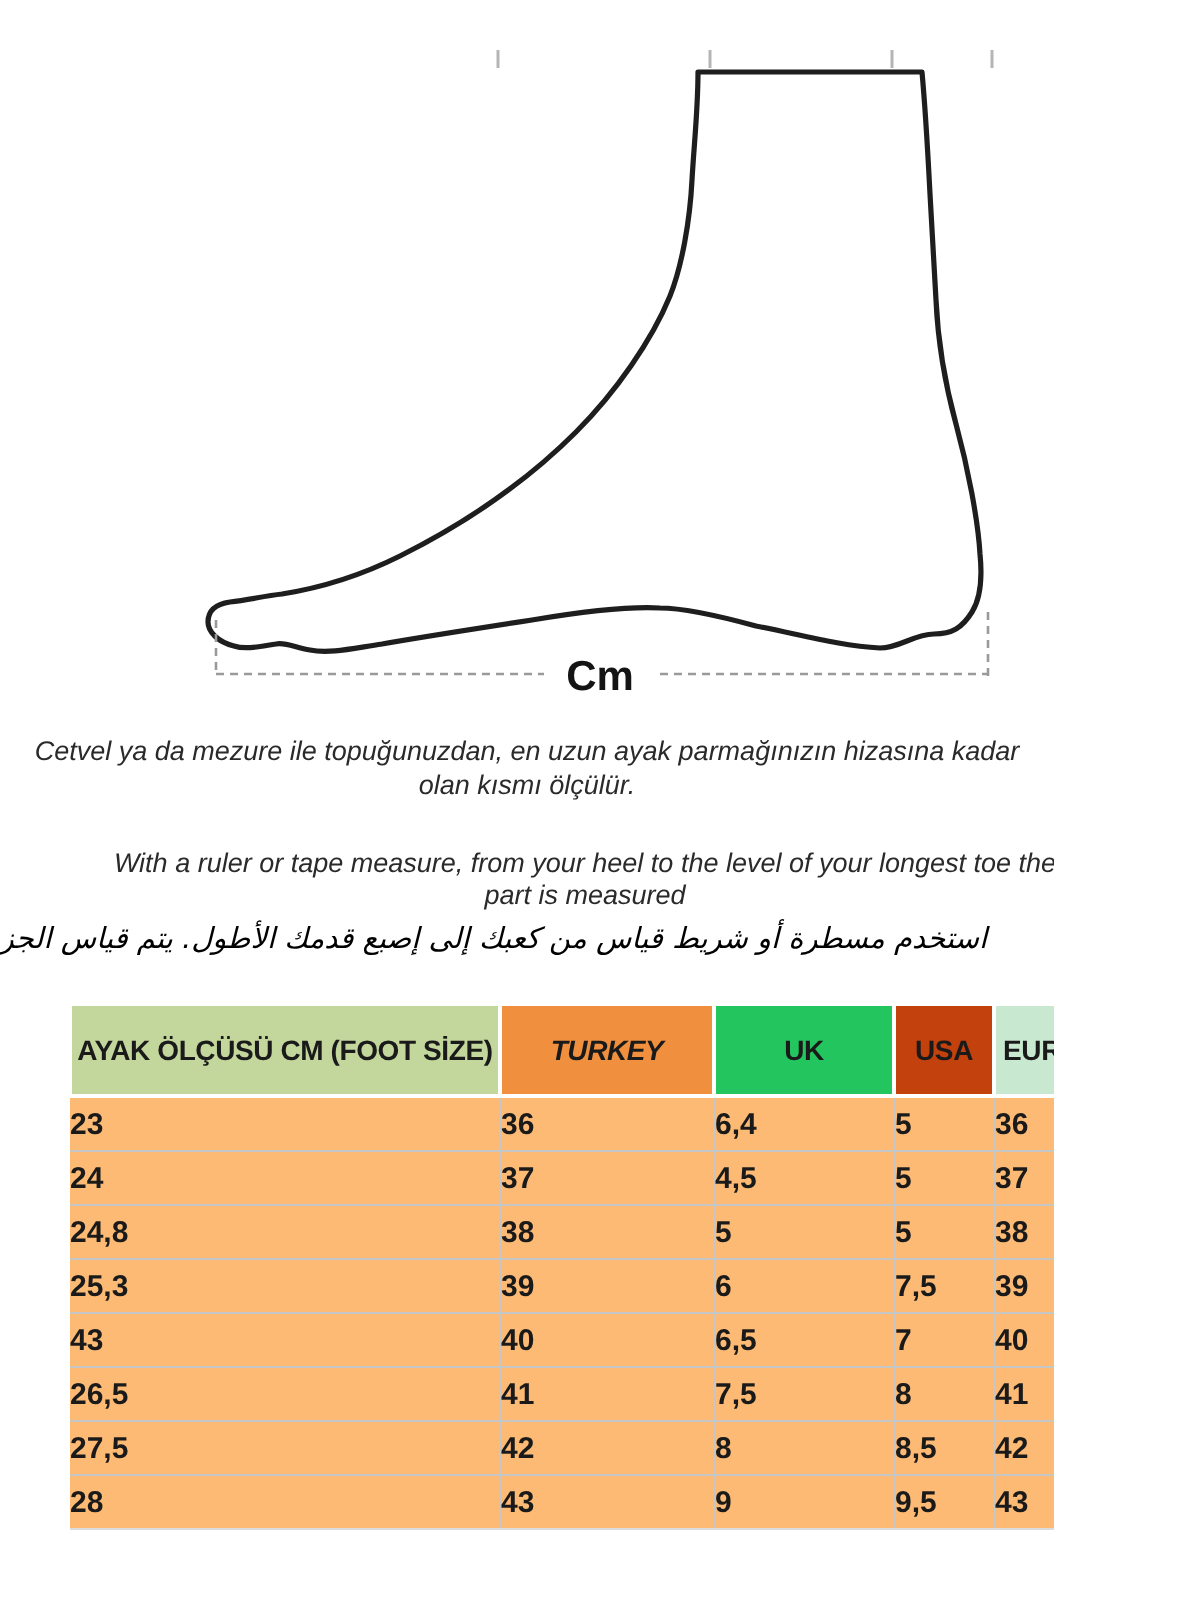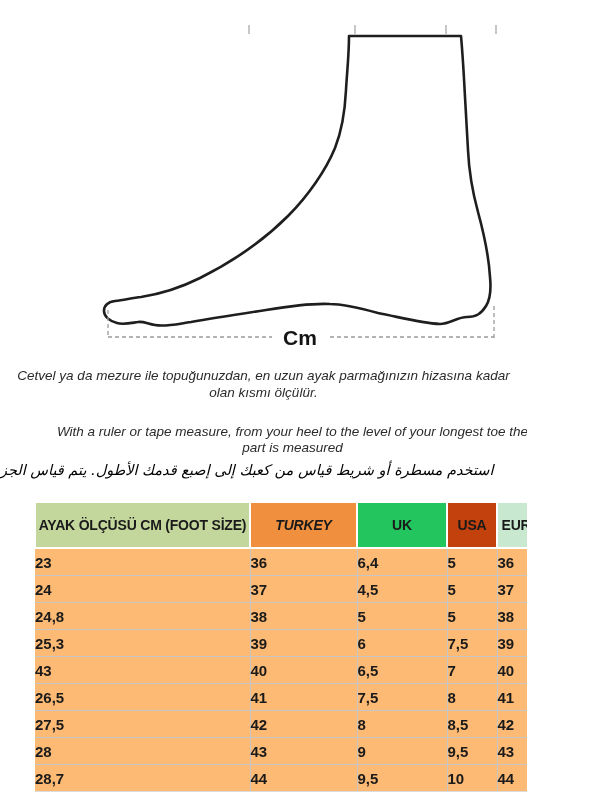--- a/index.html
+++ b/index.html
@@ -184,23 +184,16 @@
           <td>8,5</td>
           <td>42</td>
         </tr>
         <tr>
           <td>28</td>
           <td>43</td>
           <td>9</td>
           <td>9,5</td>
           <td>43</td>
         </tr>
-        <tr>
-          <td>28,7</td>
-          <td>44</td>
-          <td>9,5</td>
-          <td>10</td>
-          <td>44</td>
-        </tr>
       </tbody>
   </table>
 
 </div>
 
 </body></html>

